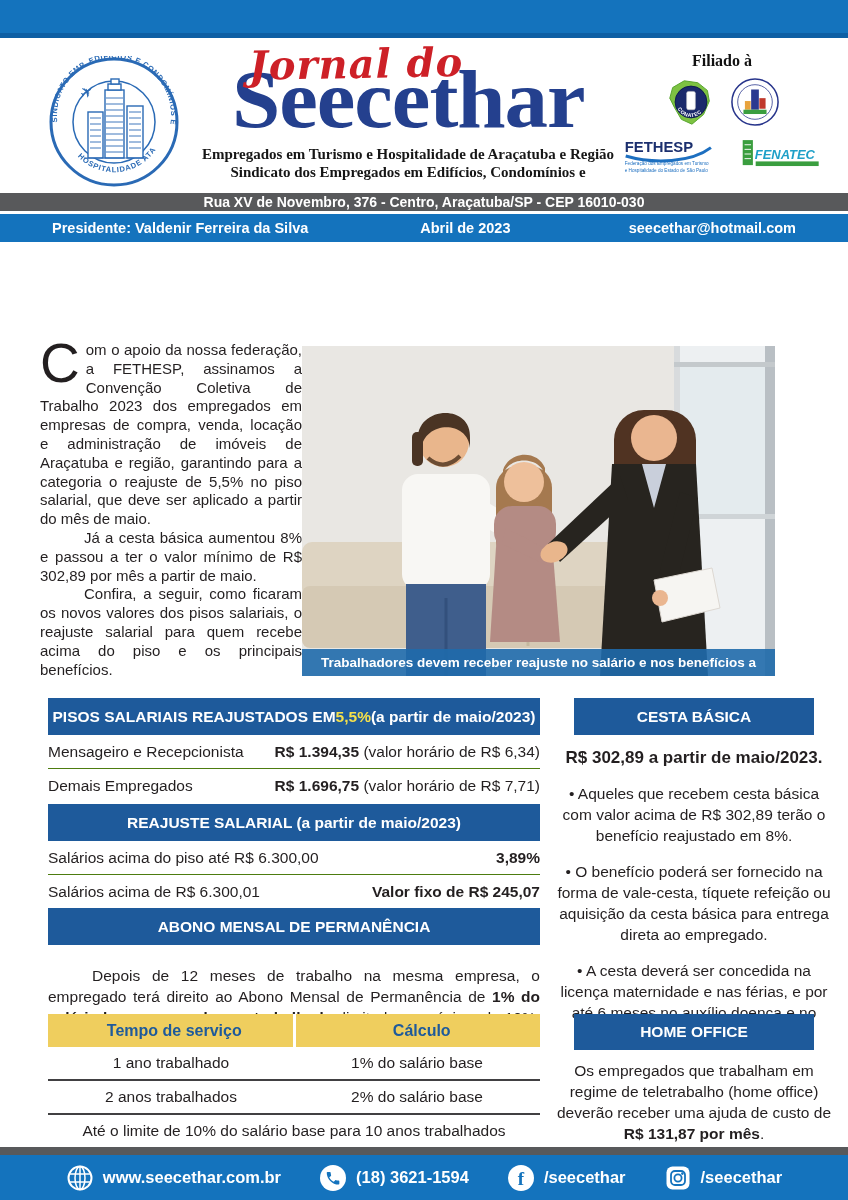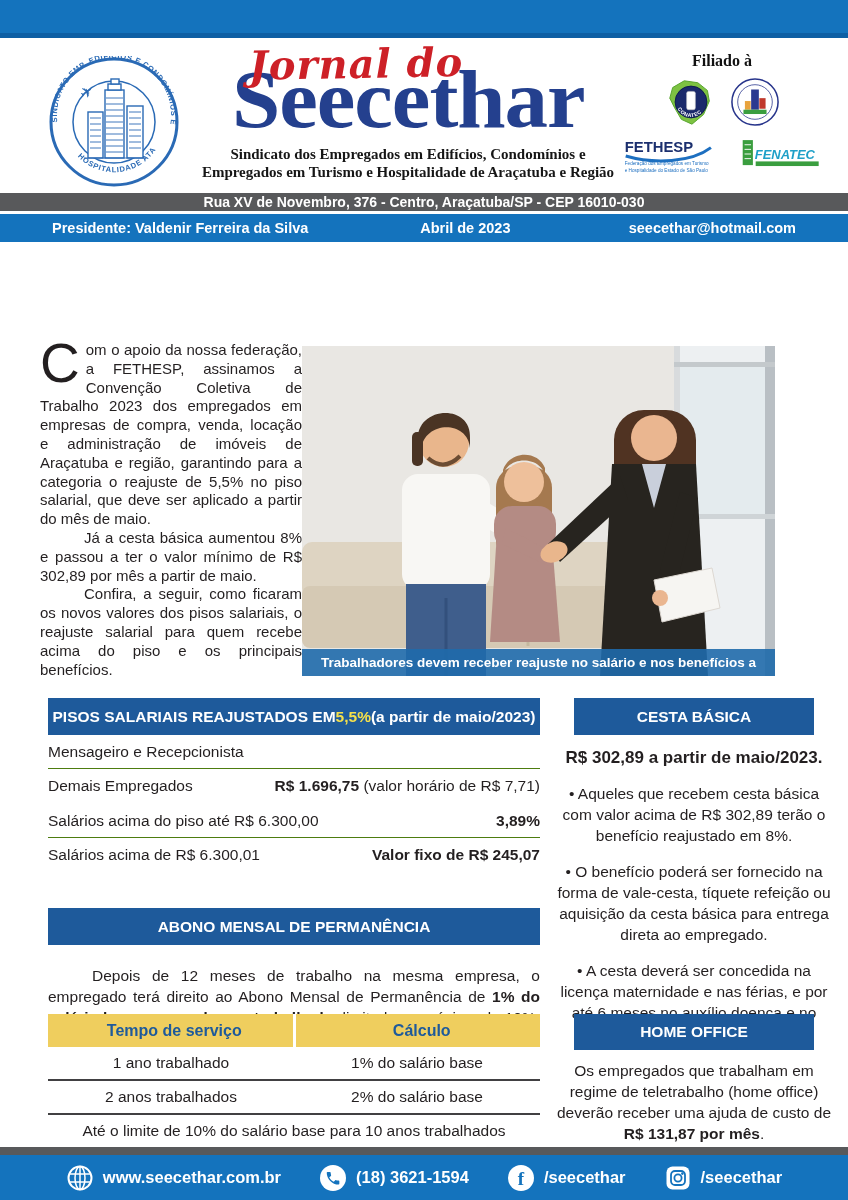--- a/index.html
+++ b/index.html
@@ -151,22 +151,22 @@
         <line x1="81" y1="92" x2="93" y2="92"></line>
         <line x1="36" y1="102" x2="98" y2="102"></line>
       </g>
       <text x="36" y="44" font-size="15" fill="#2a6ab5" transform="rotate(-32 36 44)">✈</text>
     </svg>
 
     <div class="brand-block">
       <span class="brand-script">Jornal do</span>
       <span class="brand-name">Seecethar</span>
       <div class="brand-sub">
+        <div>Empregados em Turismo e Hospitalidade de Araçatuba e Região</div>
         <div>Sindicato dos Empregados em Edifícios, Condomínios e</div>
-        <div>Empregados em Turismo e Hospitalidade de Araçatuba e Região</div>
       </div>
     </div>
 
     <div class="filiado-block">
       <div class="filiado-label">Filiado à</div>
       <div class="logo-row">
         <svg width="54" height="54" viewBox="0 0 56 56">
           <path d="M9,13 L21,6 L35,8 L45,16 L47,27 L41,41 L29,51 L18,46 L11,34 L6,24 Z" fill="#7dc242" stroke="#55a32c" stroke-width="1"></path>
           <circle cx="28" cy="28" r="16.5" fill="#1b2a6b" stroke="#0d1b4d" stroke-width="1"></circle>
           <rect x="23.5" y="17" width="9" height="19" rx="2" fill="#ffffff" stroke="#c8c8c8" stroke-width="0.6"></rect>
@@ -270,29 +270,31 @@
 
   <section class="left-col t1" style="position:absolute;">
     <div class="sec-head h37">
       <span>PISOS SALARIAIS REAJUSTADOS EM </span>
         <span class="pct">5,5%</span>
         <span> (a partir de maio/2023)</span>
     </div>
     <div class="rows">
       <div class="trow sep" style="height:33px;">
         <span>Mensageiro e Recepcionista</span>
+        <span class="val"><b>R$ 1.394,35</b><span> (valor horário de R$ 6,34)</span></span>
       </div>
       <div class="trow" style="height:33px;">
         <span>Demais Empregados</span>
         <span class="val"><b>R$ 1.696,75</b><span> (valor horário de R$ 7,71)</span></span>
       </div>
     </div>
   </section>
 
   <section class="left-col t2" style="position:absolute;">
+    <div class="sec-head h37">REAJUSTE SALARIAL (a partir de maio/2023)</div>
     <div class="rows">
       <div class="trow sep" style="height:33px;">
         <span>Salários acima do piso até R$ 6.300,00</span>
         <span class="val"><b>3,89%</b></span>
       </div>
       <div class="trow" style="height:33px;">
         <span>Salários acima de R$ 6.300,01</span>
         <span class="val"><b>Valor fixo de R$ 245,07</b></span>
       </div>
     </div>

